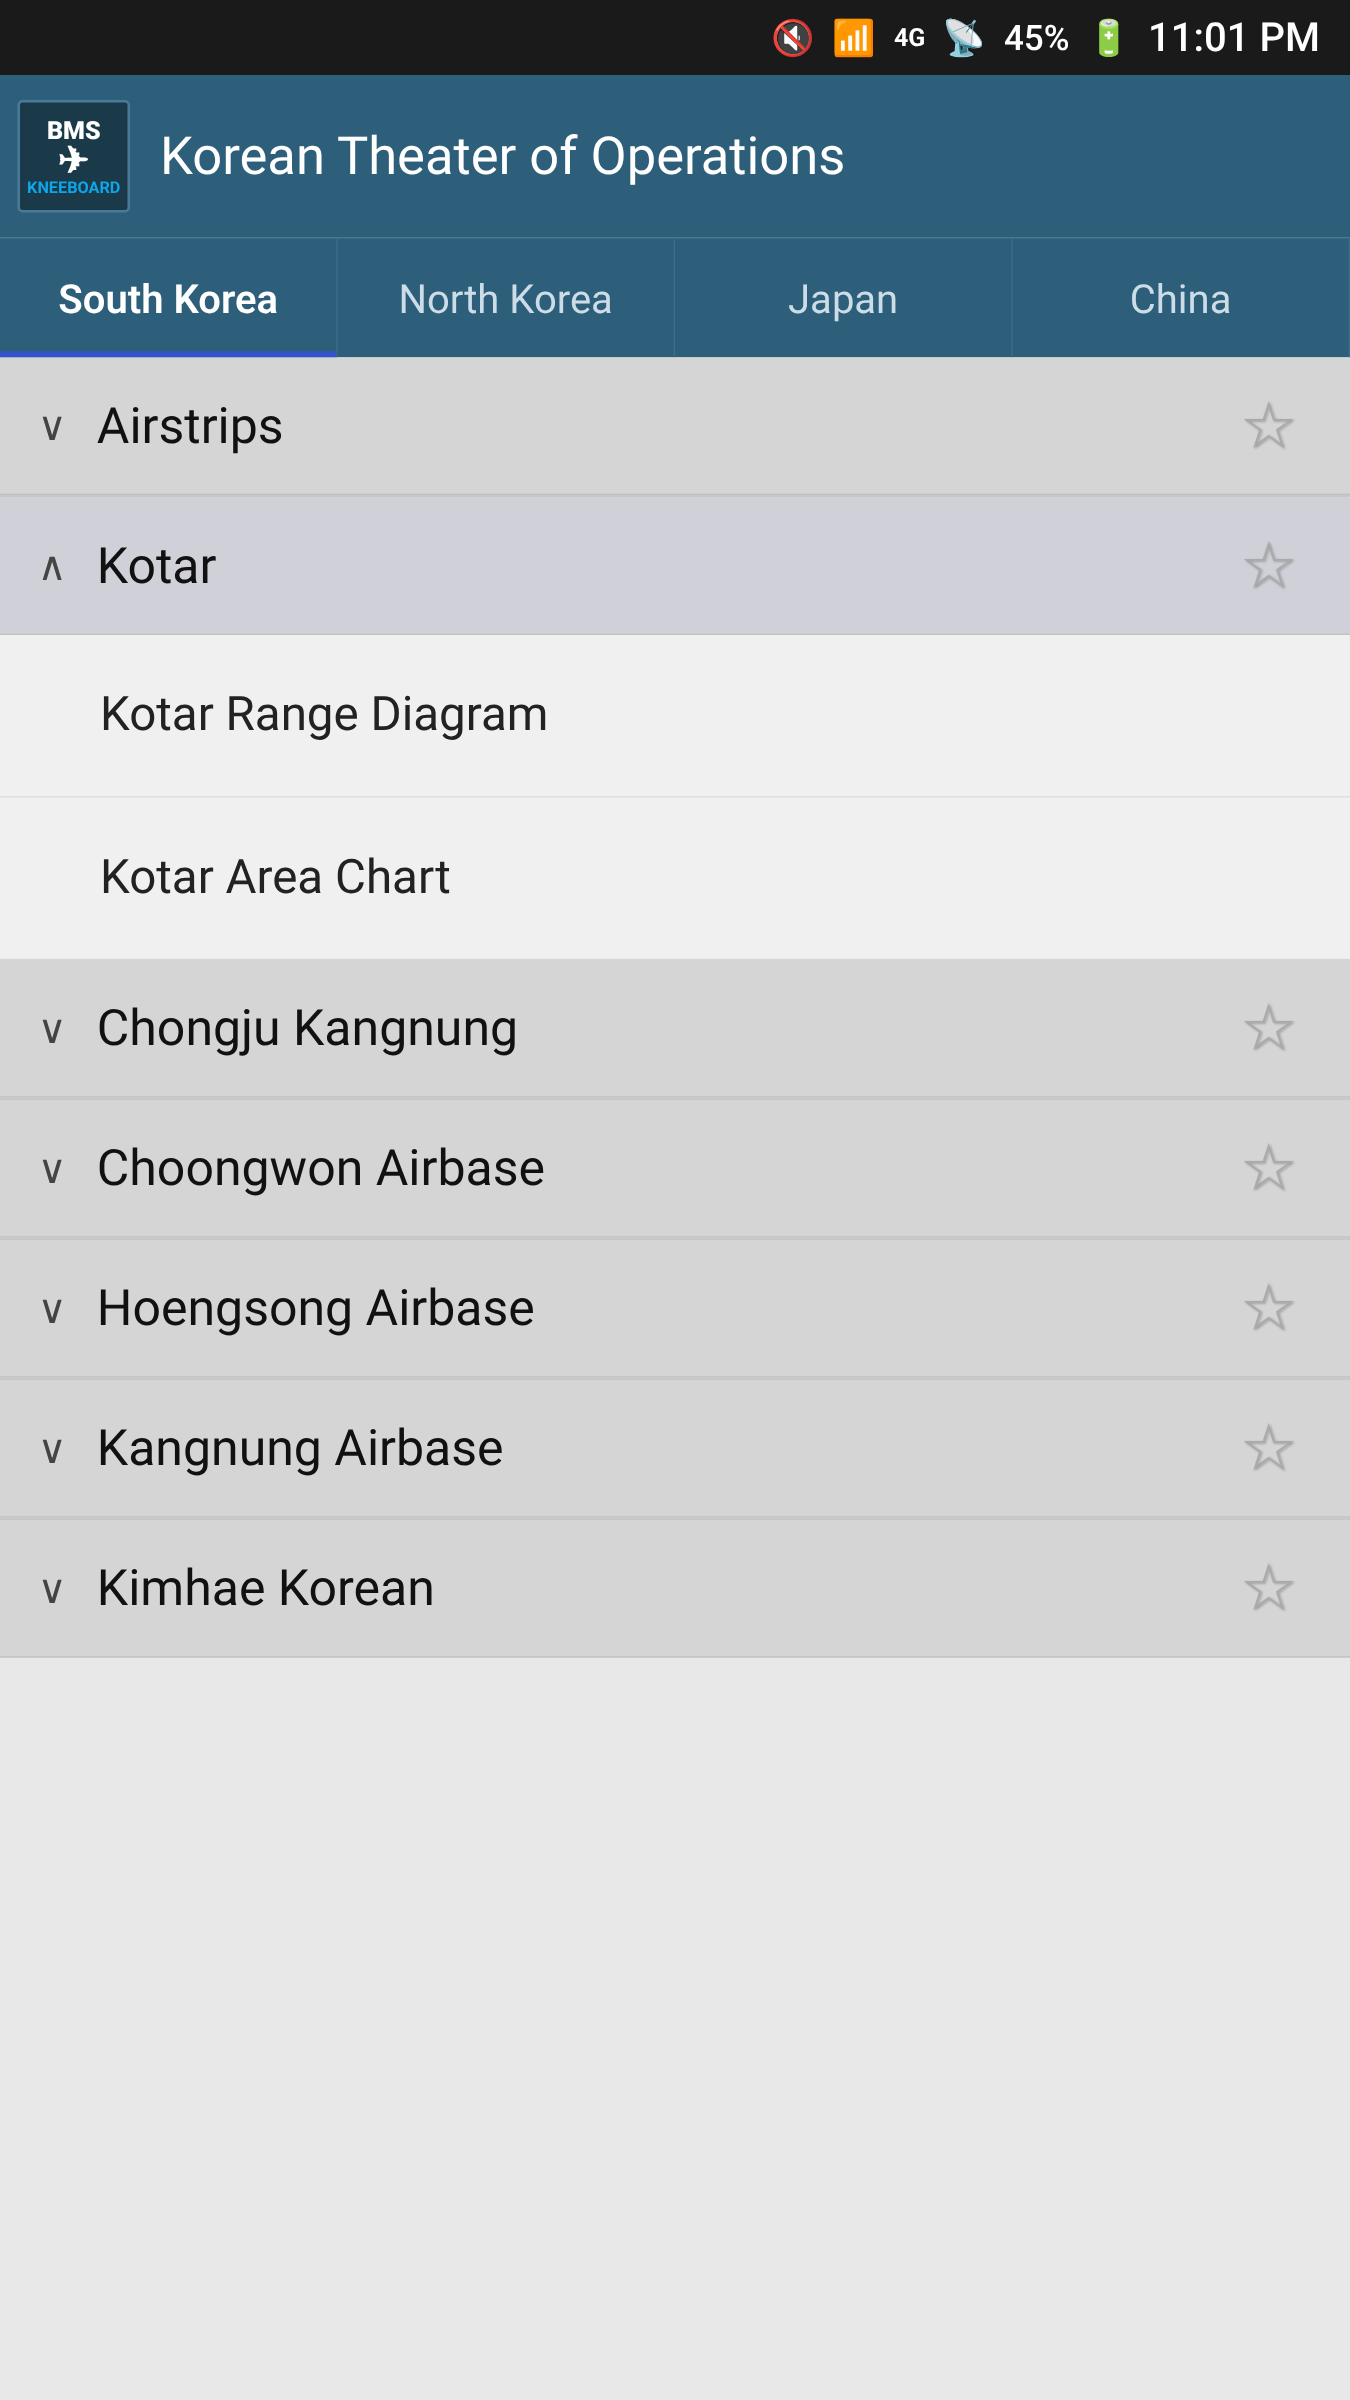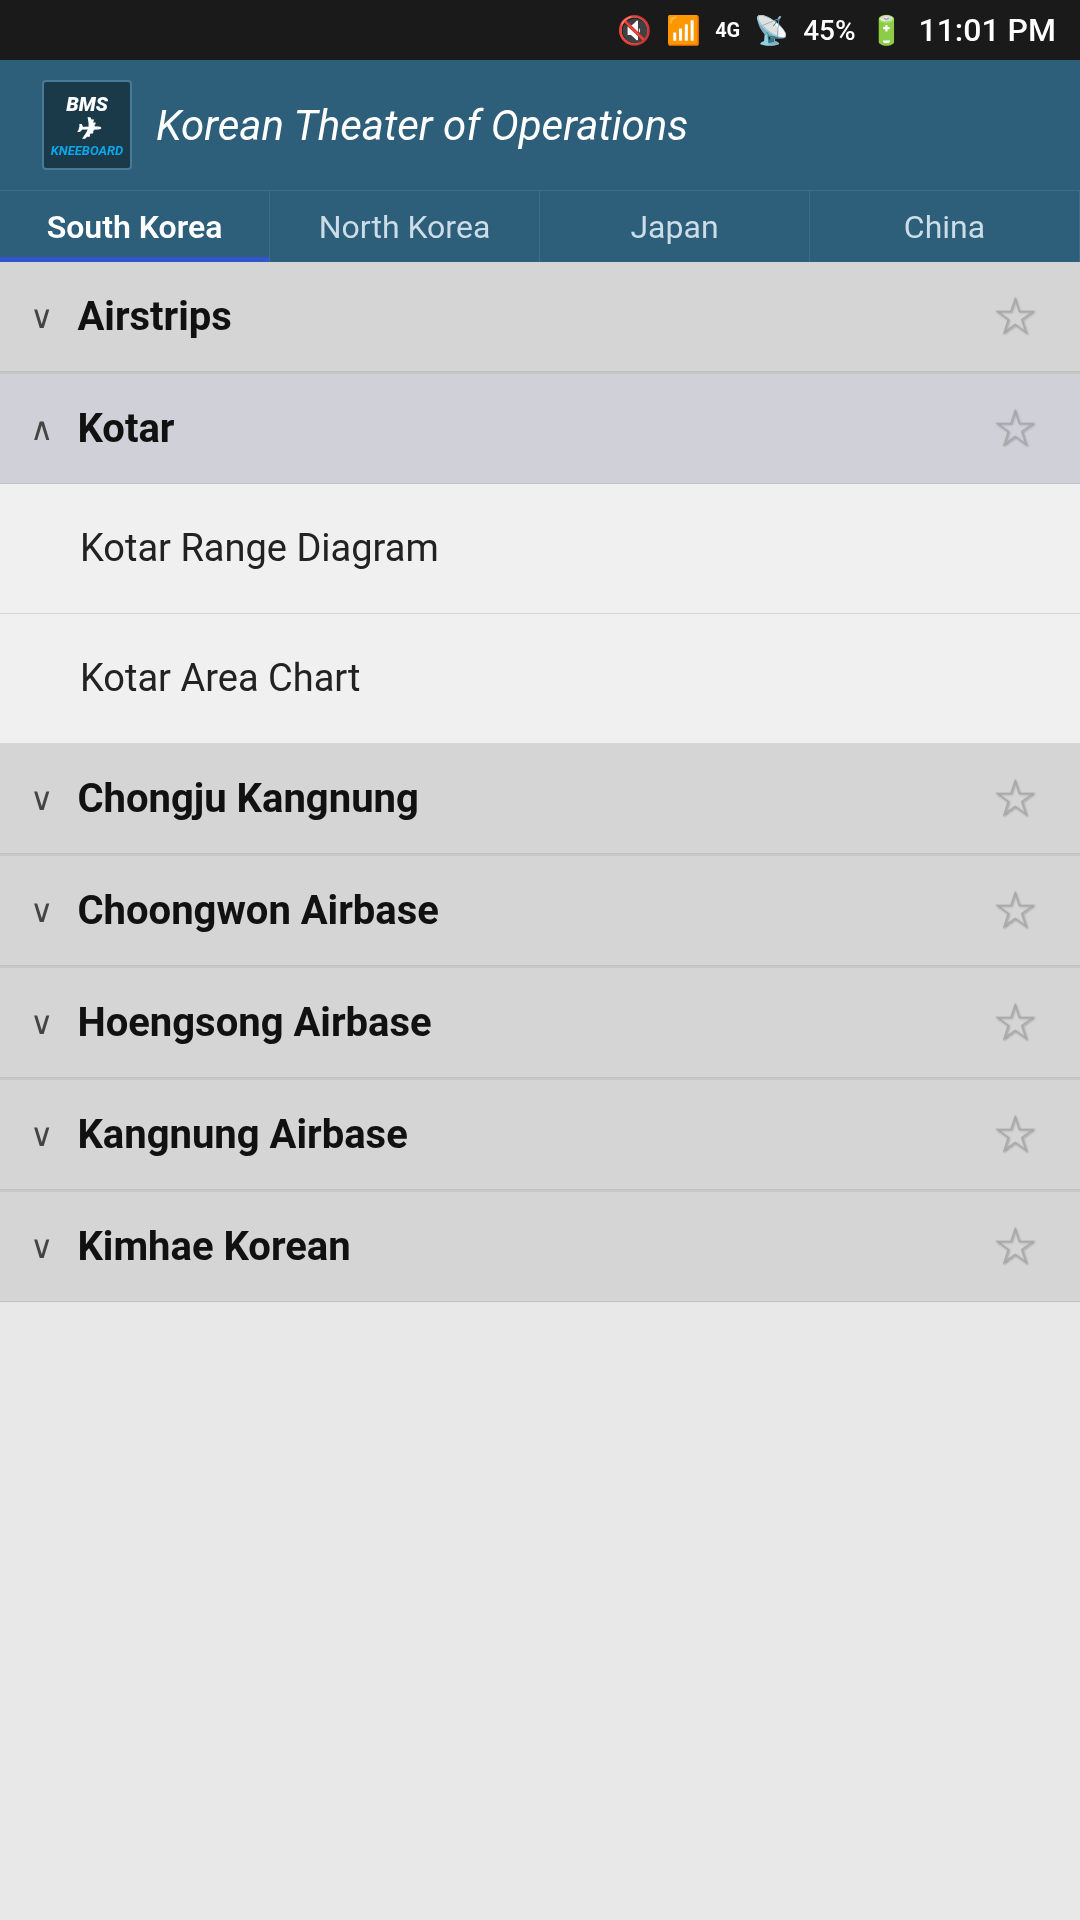--- a/index.html
+++ b/index.html
@@ -32,23 +32,22 @@
       font-size: 28px;
       font-weight: 500;
     }
 
     
     .app-header {
       background: #2e5f7a;
       height: 130px;
       display: flex;
       align-items: center;
-      padding: 0 42px;
+      padding: 0 14px;
       gap: 24px;
-      font-style: italic;
     }
     .app-logo {
       width: 90px;
       height: 90px;
       background: #1a3a4a;
       border: 2px solid #4a7a9a;
       display: flex;
       flex-direction: column;
       align-items: center;
       justify-content: center;
@@ -75,21 +74,21 @@
     .app-title {
       color: #ffffff;
       font-size: 42px;
       font-weight: 400;
     }
 
     
     .tab-bar {
       background: #2e5f7a;
       display: flex;
-      height: 72px;
+      height: 96px;
       border-top: 1px solid #3a6f8a;
     }
     .tab-item {
       flex: 1;
       display: flex;
       align-items: center;
       justify-content: center;
       color: #ccdde8;
       font-size: 32px;
       font-weight: 400;
@@ -134,21 +133,21 @@
       color: #444;
       margin-right: 24px;
       transition: transform 0.2s;
     }
     .chevron-icon.up {
       display: inline-block;
       transform: rotate(0deg);
     }
     .section-title {
       font-size: 40px;
-      font-weight: 700;
+      font-weight: 400;
       color: #111;
       flex: 1;
     }
     .star-btn {
       width: 70px;
       height: 70px;
       display: flex;
       align-items: center;
       justify-content: center;
     }

